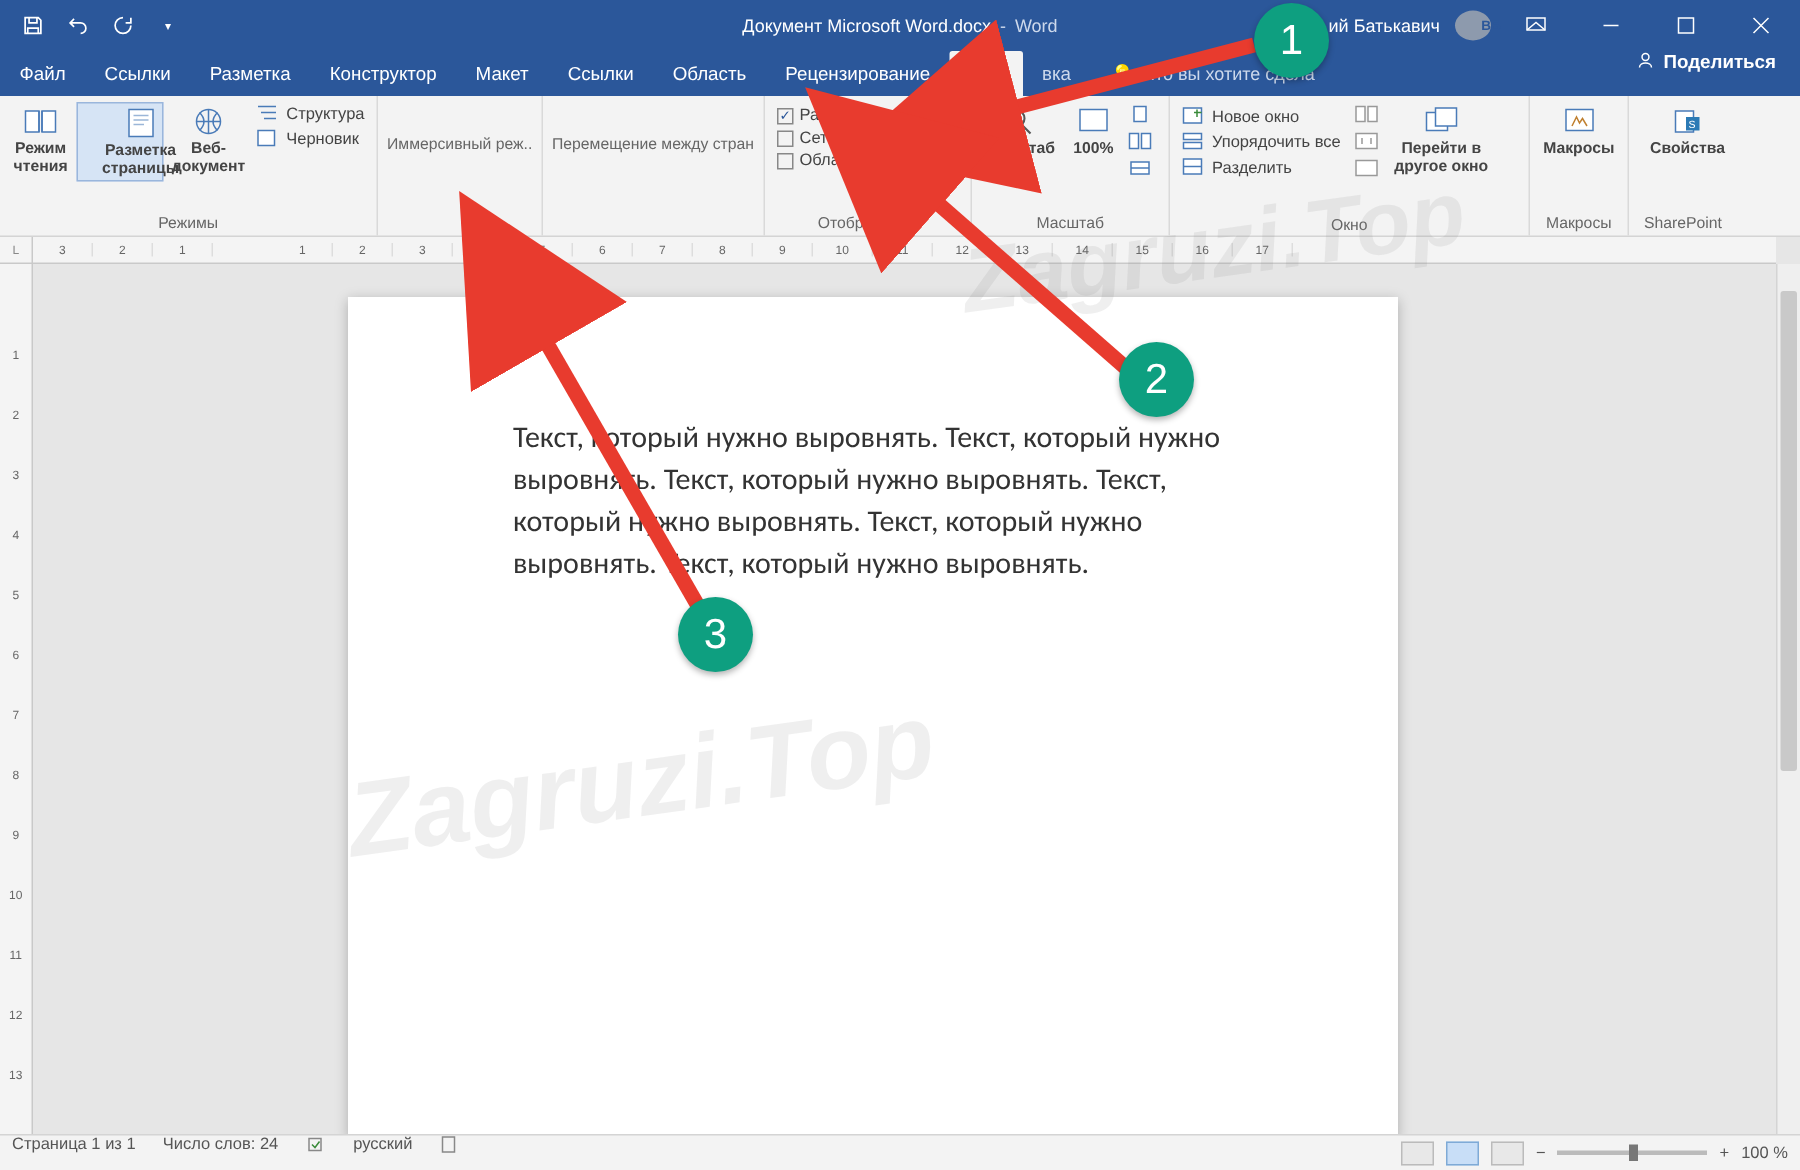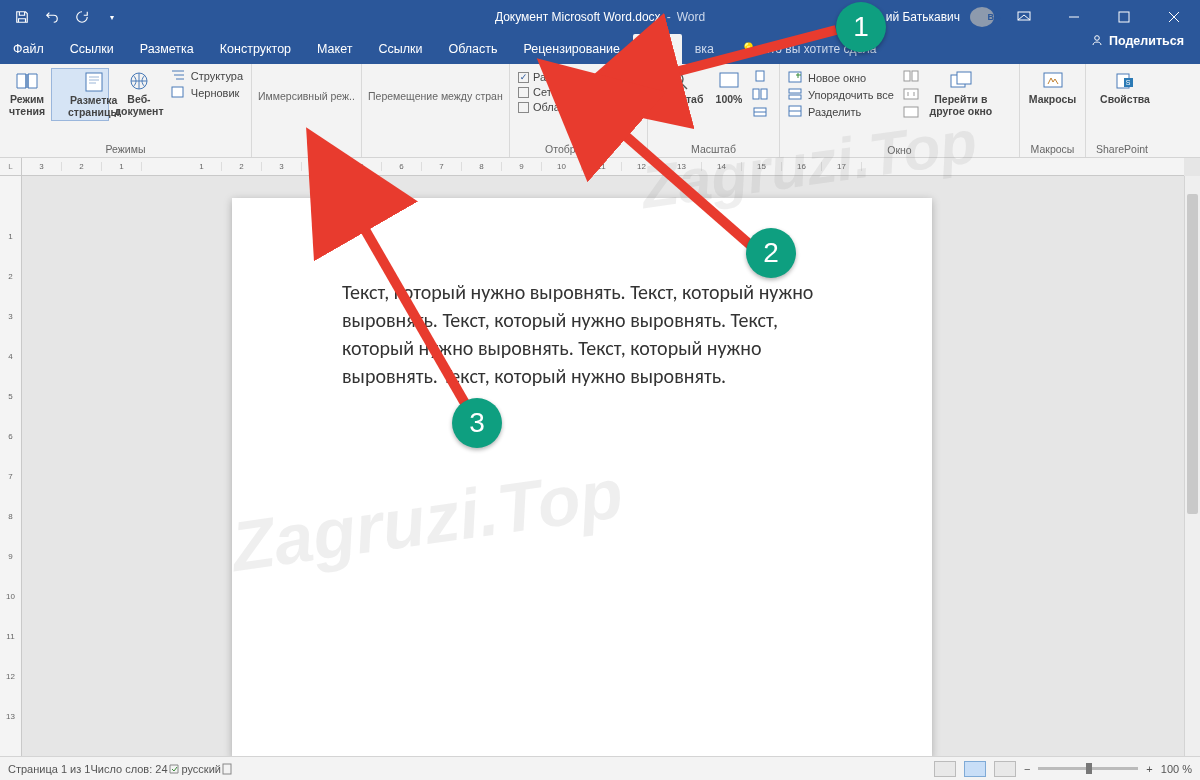--- a/index.html
+++ b/index.html
@@ -44,21 +44,21 @@
   .ruler-v { position: absolute; top: 18px; left: 0; bottom: 0; width: 22px; background: #f4f4f4; border-right: 1px solid #c9c9c9; font-size: 8px; color: #666; display: flex; flex-direction: column; align-items: center; overflow: hidden; }
   .ruler-v .seg { height: 40px; display: flex; align-items: center; }
   .ruler-corner { position: absolute; top: 0; left: 0; width: 22px; height: 18px; background: #f4f4f4; border-right: 1px solid #c9c9c9; border-bottom: 1px solid #c9c9c9; font-size: 8px; color: #888; display:flex; align-items:center; justify-content:center;}
   .docarea { position: absolute; top: 18px; left: 22px; right: 16px; bottom: 0; overflow: hidden; background: #e6e6e6; }
   .page { position: absolute; top: 22px; left: 210px; width: 700px; height: 560px; background: #fff; box-shadow: 0 2px 8px rgba(0,0,0,.25); padding: 80px 110px; }
   .page p { font-family: Calibri, Arial, sans-serif; font-size: 20px; color: #333; line-height: 1.4; }
   .scrollbar-v { position: absolute; top: 18px; right: 0; bottom: 0; width: 16px; background: #efefef; border-left: 1px solid #d4d4d4; }
   .scrollbar-v .thumb { position: absolute; left: 2px; right: 2px; top: 18px; height: 320px; background: #c9c9c9; border-radius: 2px; }
 
   
-  .statusbar { position: absolute; left: 0; right: 0; bottom: 0; height: 24px; background: #f3f3f3; border-top: 1px solid #d4d4d4; display: flex; align-items: center; font-size: 11px; color: #555; padding: 0 8px; }
+  .statusbar { position: absolute; left: 0; right: 0; bottom: 0; height: 24px; background: #f3f3f3; border-top: 1px solid #d4d4d4; display: flex; font-size: 11px; color: #555; padding: 0 8px; gap: 18px; }
   .statusbar .right { margin-left: auto; display: flex; align-items: center; gap: 8px; }
   .viewbtn { width: 22px; height: 16px; border: 1px solid #bbb; background: #e8e8e8; }
   .viewbtn.active { background: #c8def7; border-color: #7faad6; }
   .zoom-slider { width: 100px; height: 3px; background: #bbb; position: relative; }
   .zoom-slider .handle { position: absolute; top: -4px; left: 48px; width: 6px; height: 11px; background: #777; }
 
   
   .anno { position: absolute; pointer-events: none; }
   .circle { width: 50px; height: 50px; border-radius: 50%; background: #0e9f80; color: #fff; font-size: 28px; font-weight: 400; display: flex; align-items: center; justify-content: center; position: absolute; box-shadow: 0 2px 4px rgba(0,0,0,.3); }
 

